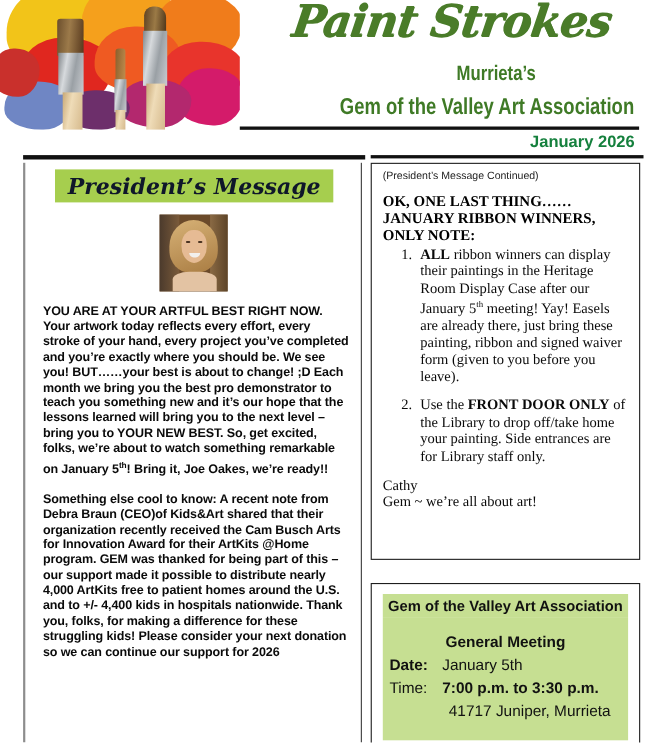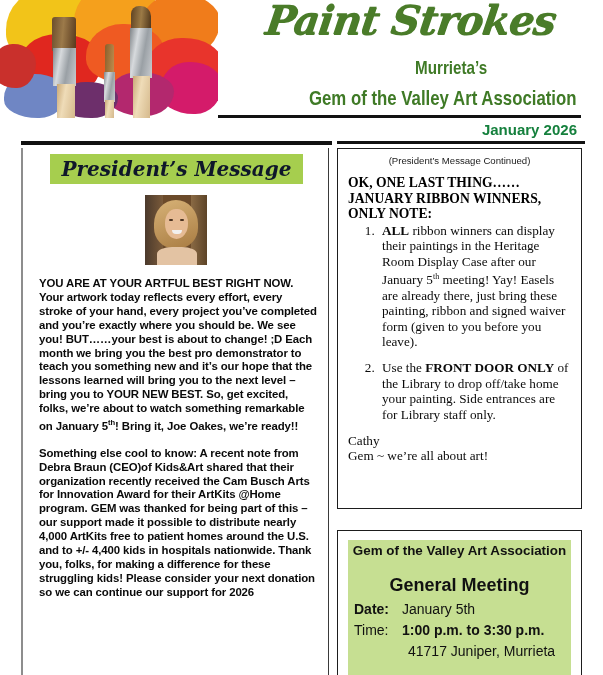--- a/index.html
+++ b/index.html
@@ -119,21 +119,21 @@
   .rc-topbar{position:absolute;left:337px;top:-7px;width:248px;height:3px;background:#111;}
 
   .rc-box{
     box-sizing:border-box;
     border:1.4px solid #1d1d1d;
     background:#fff;
     width:245px;
   }
   .rc-box-1{height:361px;padding:6px 10px 0 10px;}
   .rc-cont-label{
-    text-align:center;font-size:9.6px;color:#222;
+    text-align:left;font-size:9.6px;color:#222;
     font-family:"Liberation Sans", sans-serif;
     margin:0 0 9px 0;
   }
   .rc-serif{
     font-family:"Liberation Serif", serif;
     font-size:13.2px;line-height:15.4px;color:#0a0a0a;
   }
   .rc-head{
     font-weight:700;font-size:13.6px;line-height:15.6px;margin:0 0 1px 0;
     font-family:"Liberation Serif", serif;
@@ -154,21 +154,21 @@
   .meet-title{
     margin:0 10px;background:#c6df92;
     text-align:center;font-weight:700;font-size:13.4px;color:#111;
     padding:3px 0;
     font-family:"Liberation Sans", sans-serif;
   }
   .meet-green{
     margin:0 10px;background:#c6df92;padding:2px 0 16px 0;
   }
   .meet-sub{
-    text-align:center;font-weight:700;font-size:18px;color:#111;
+    text-align:center;font-weight:700;font-size:14px;color:#111;
     margin:12px 0 3px 0;
   }
   .meet-row{
     font-size:14px;line-height:21px;color:#111;padding-left:6px;
     white-space:nowrap;
   }
   .meet-row .lbl{display:inline-block;min-width:48px;}
   .meet-row .b{font-weight:700;}
   .meet-addr{font-size:14px;line-height:21px;color:#111;padding-left:60px;white-space:nowrap;}
 </style>
@@ -266,19 +266,19 @@
       </div>
     </div>
 
     <div class="rc-gap"></div>
 
     <div class="rc-box rc-box-2">
       <div class="meet-title">Gem of the Valley Art Association</div>
       <div class="meet-green">
         <div class="meet-sub">General Meeting</div>
         <div class="meet-row"><span class="lbl b">Date:</span><span>January 5th</span></div>
-        <div class="meet-row"><span class="lbl">Time:</span><span class="b">1:00 p.m. to 3:30 p.m.</span></div>
+        <div class="meet-row"><span class="lbl">Time:</span><span class="b">7:00 p.m. to 3:30 p.m.</span></div>
         <div class="meet-addr">41717 Juniper, Murrieta</div>
       </div>
     </div>
 
   </div>
 </div>
 
 </body></html>

